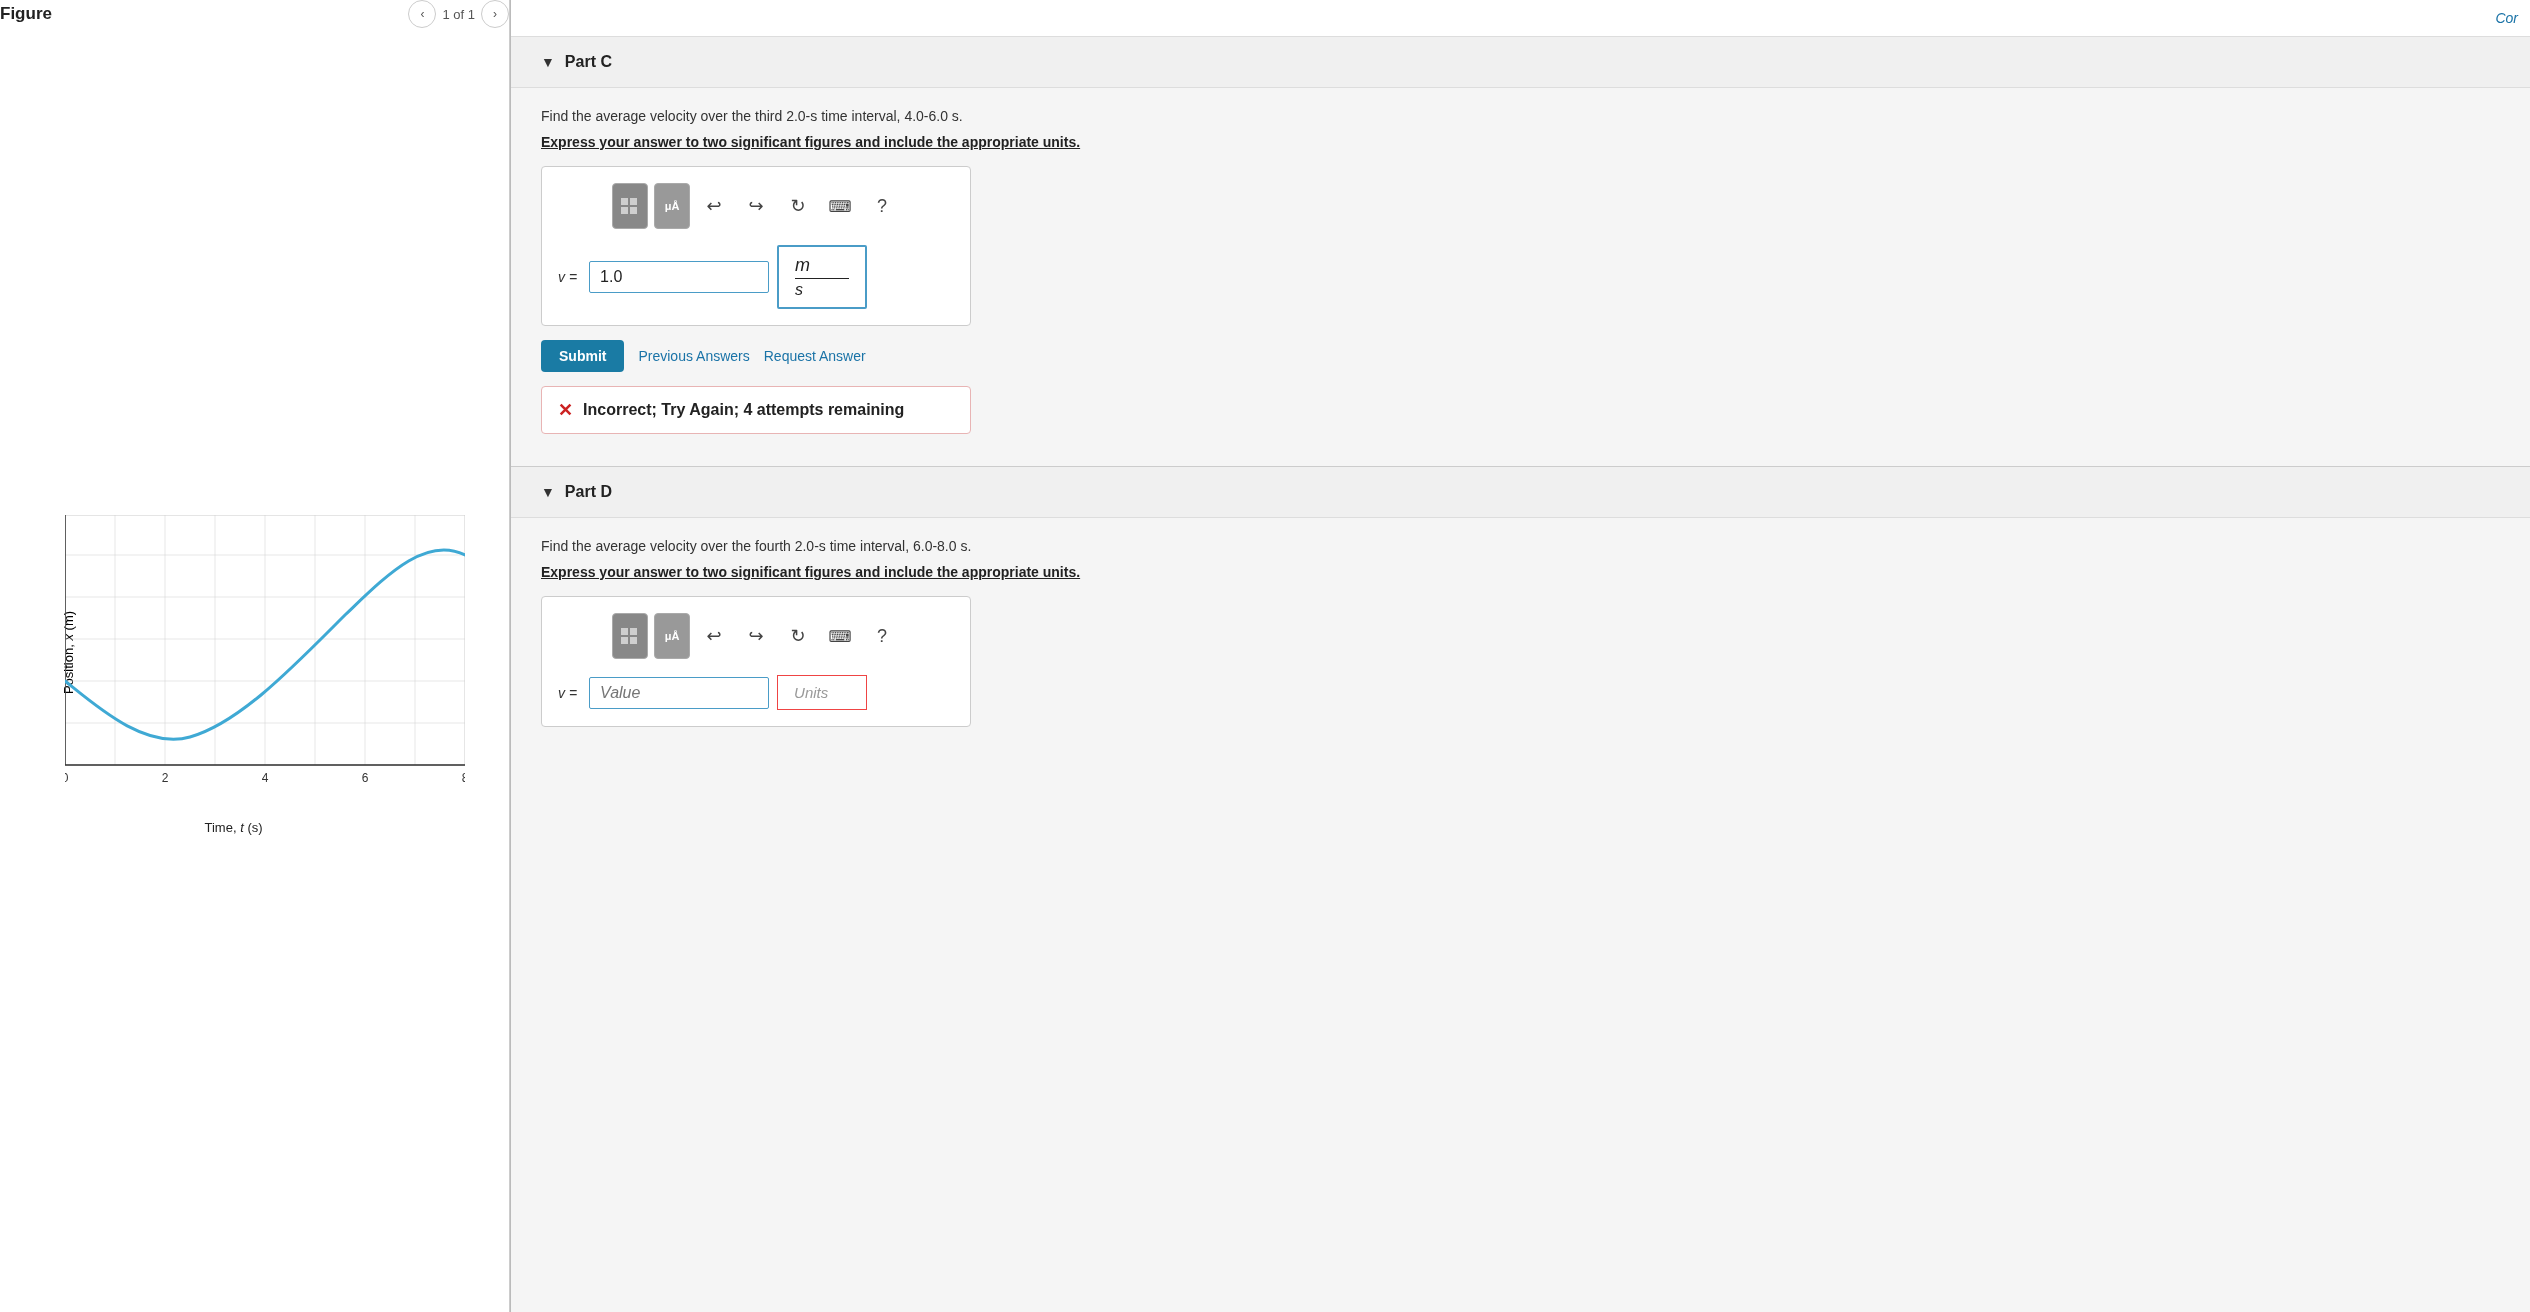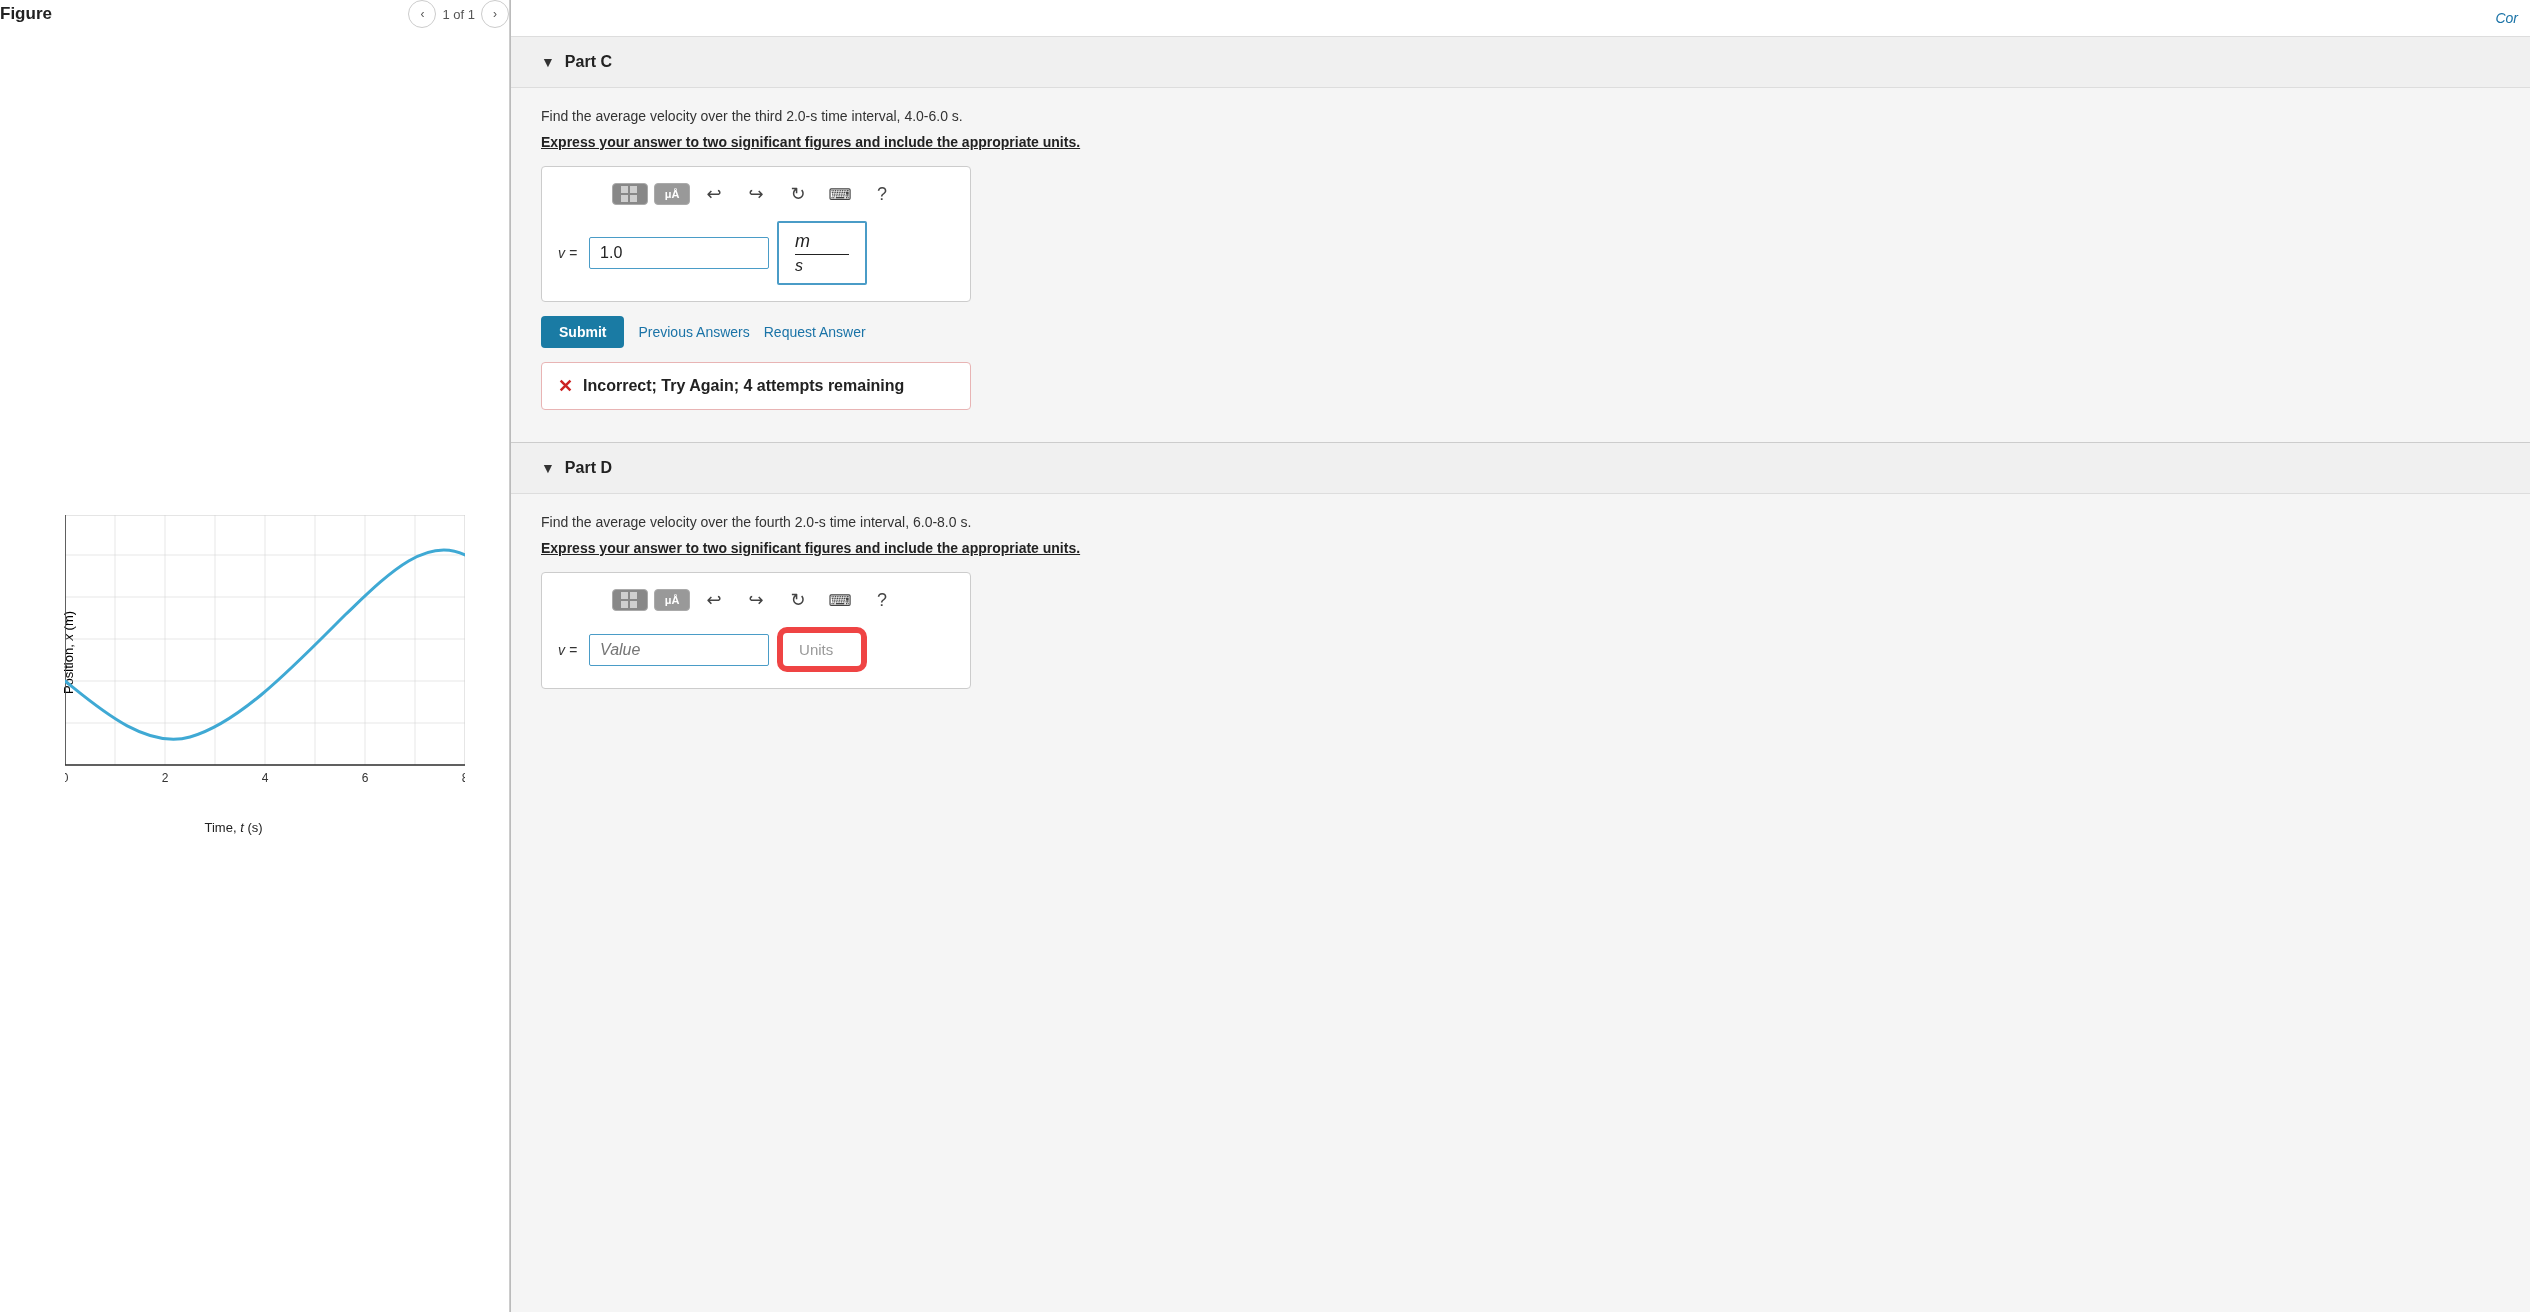--- a/index.html
+++ b/index.html
@@ -164,21 +164,21 @@
     .toolbar {
       display: flex;
       align-items: center;
       gap: 6px;
       margin-bottom: 16px;
       justify-content: center;
     }
 
     .toolbar-btn {
       width: 36px;
-      height: 22px;
+      height: 46px;
       border: 1px solid #aaa;
       border-radius: 4px;
       background: #888;
       color: #fff;
       cursor: pointer;
       display: flex;
       align-items: center;
       justify-content: center;
       font-size: 13px;
     }
@@ -248,25 +248,26 @@
 
     .unit-den {
       font-size: 16px;
       font-style: italic;
       color: #222;
       width: 100%;
       text-align: left;
     }
 
     .units-display-placeholder {
-      border: 6px solid #ef4444;
-      border-radius: 10px;
+      border: 1px solid #ef4444;
+      border-radius: 0;
       padding: 8px 16px;
       min-width: 90px;
       color: #999;
+      font-style: italic;
       font-size: 15px;
     }
 
     
     .action-row {
       display: flex;
       align-items: center;
       gap: 14px;
       margin-top: 14px;
     }

